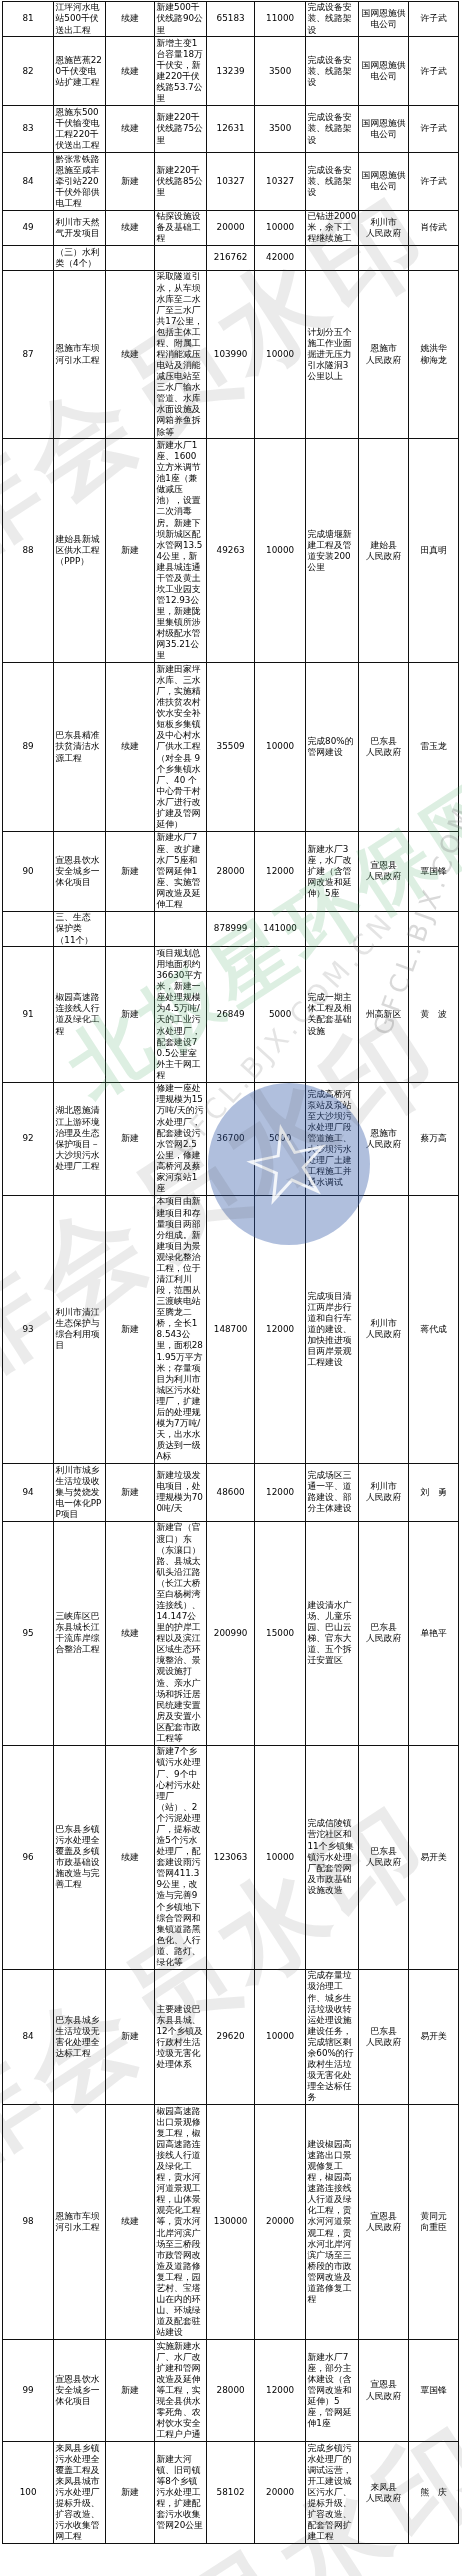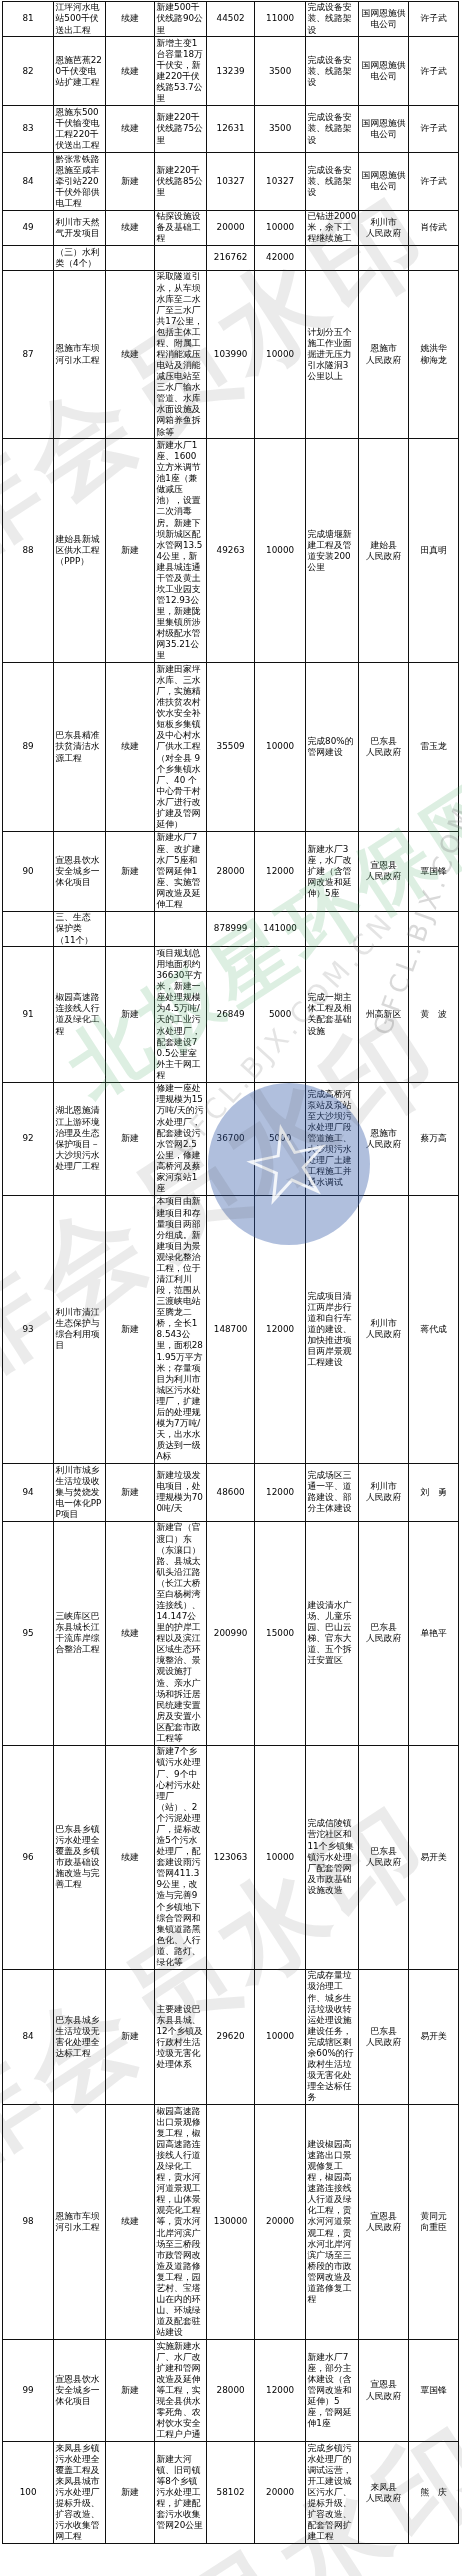--- a/index.html
+++ b/index.html
@@ -79,21 +79,21 @@
     <col class="w-goal">
       <col class="w-unit">
       <col class="w-person">
   </colgroup>
   <tbody>
       <tr>
         <td class="c-no">81</td>
         <td class="c-name">江坪河水电站500千伏送出工程</td>
         <td class="c-nature">续建</td>
         <td class="c-content">新建500千伏线路90公里</td>
-        <td class="c-invest">44502</td>
+        <td class="c-invest">65183</td>
         <td class="c-plan">11000</td>
         <td class="c-goal">完成设备安装、线路架设</td>
         <td class="c-unit">国网恩施供电公司</td>
         <td class="c-person">许子武</td>
       </tr>
       <tr>
         <td class="c-no">82</td>
         <td class="c-name">恩施芭蕉220千伏变电站扩建工程</td>
         <td class="c-nature">续建</td>
         <td class="c-content">新增主变1台容量18万千伏安，新建220千伏线路53.7公里</td>

